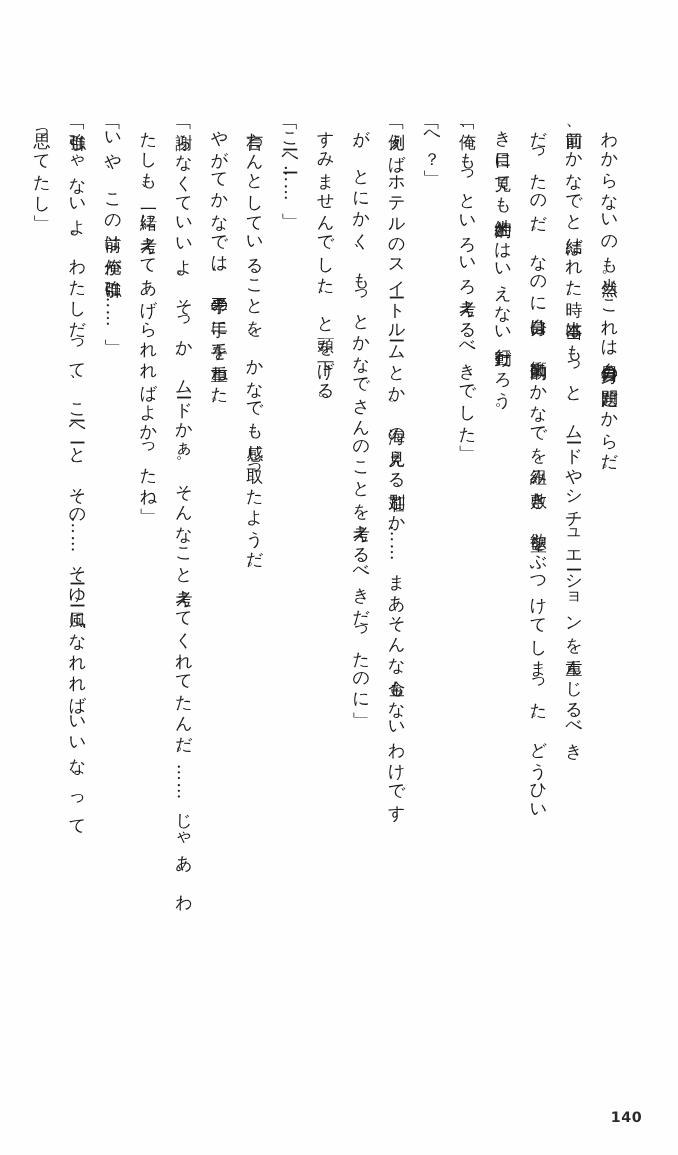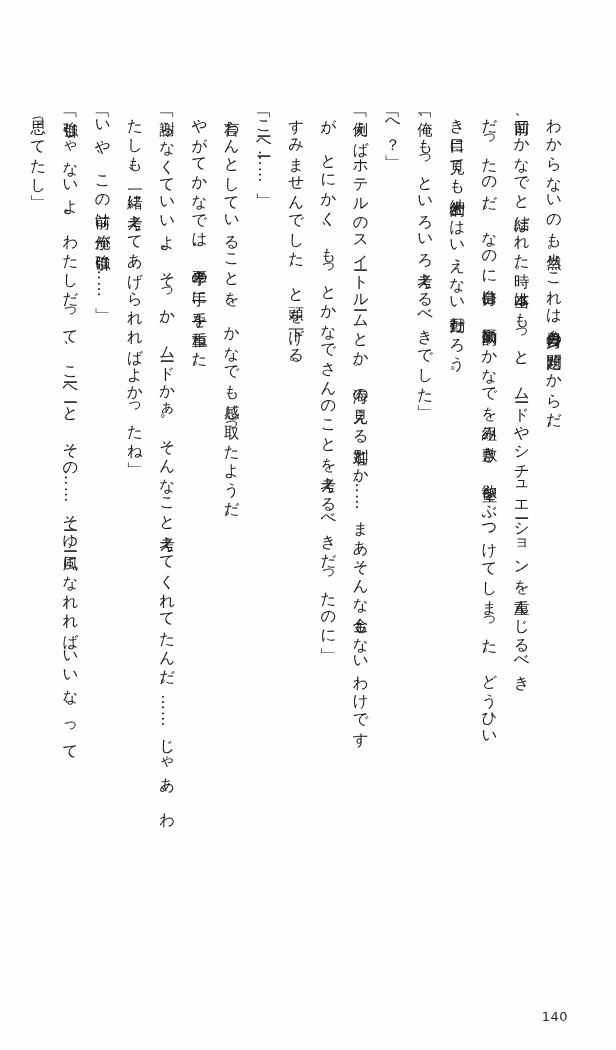--- a/index.html
+++ b/index.html
@@ -37,26 +37,27 @@
     color: #1c1c1c;
     text-align: left;
   }
   .text-block p {
     margin: 0;
     padding: 0;
     text-indent: 0;
   }
   .page-number {
     position: absolute;
-    right: 48px;
+    right: 32px;
     bottom: 26px;
     font-size: 13px;
     font-family: "DejaVu Sans", "Liberation Sans", sans-serif;
     color: #2a2a2a;
     letter-spacing: 0.04em;
+    font-weight: bold;
   }
 </style>
 </head>
 <body>
 
 <div class="page">
 
   <div class="text-block">
     <p>わからないのも当然。これは自分自身の問題だからだ。</p>
     <p>前回、かなでと結ばれた時。本当はもっと、ムードやシチュエーションを重んじるべき</p>

